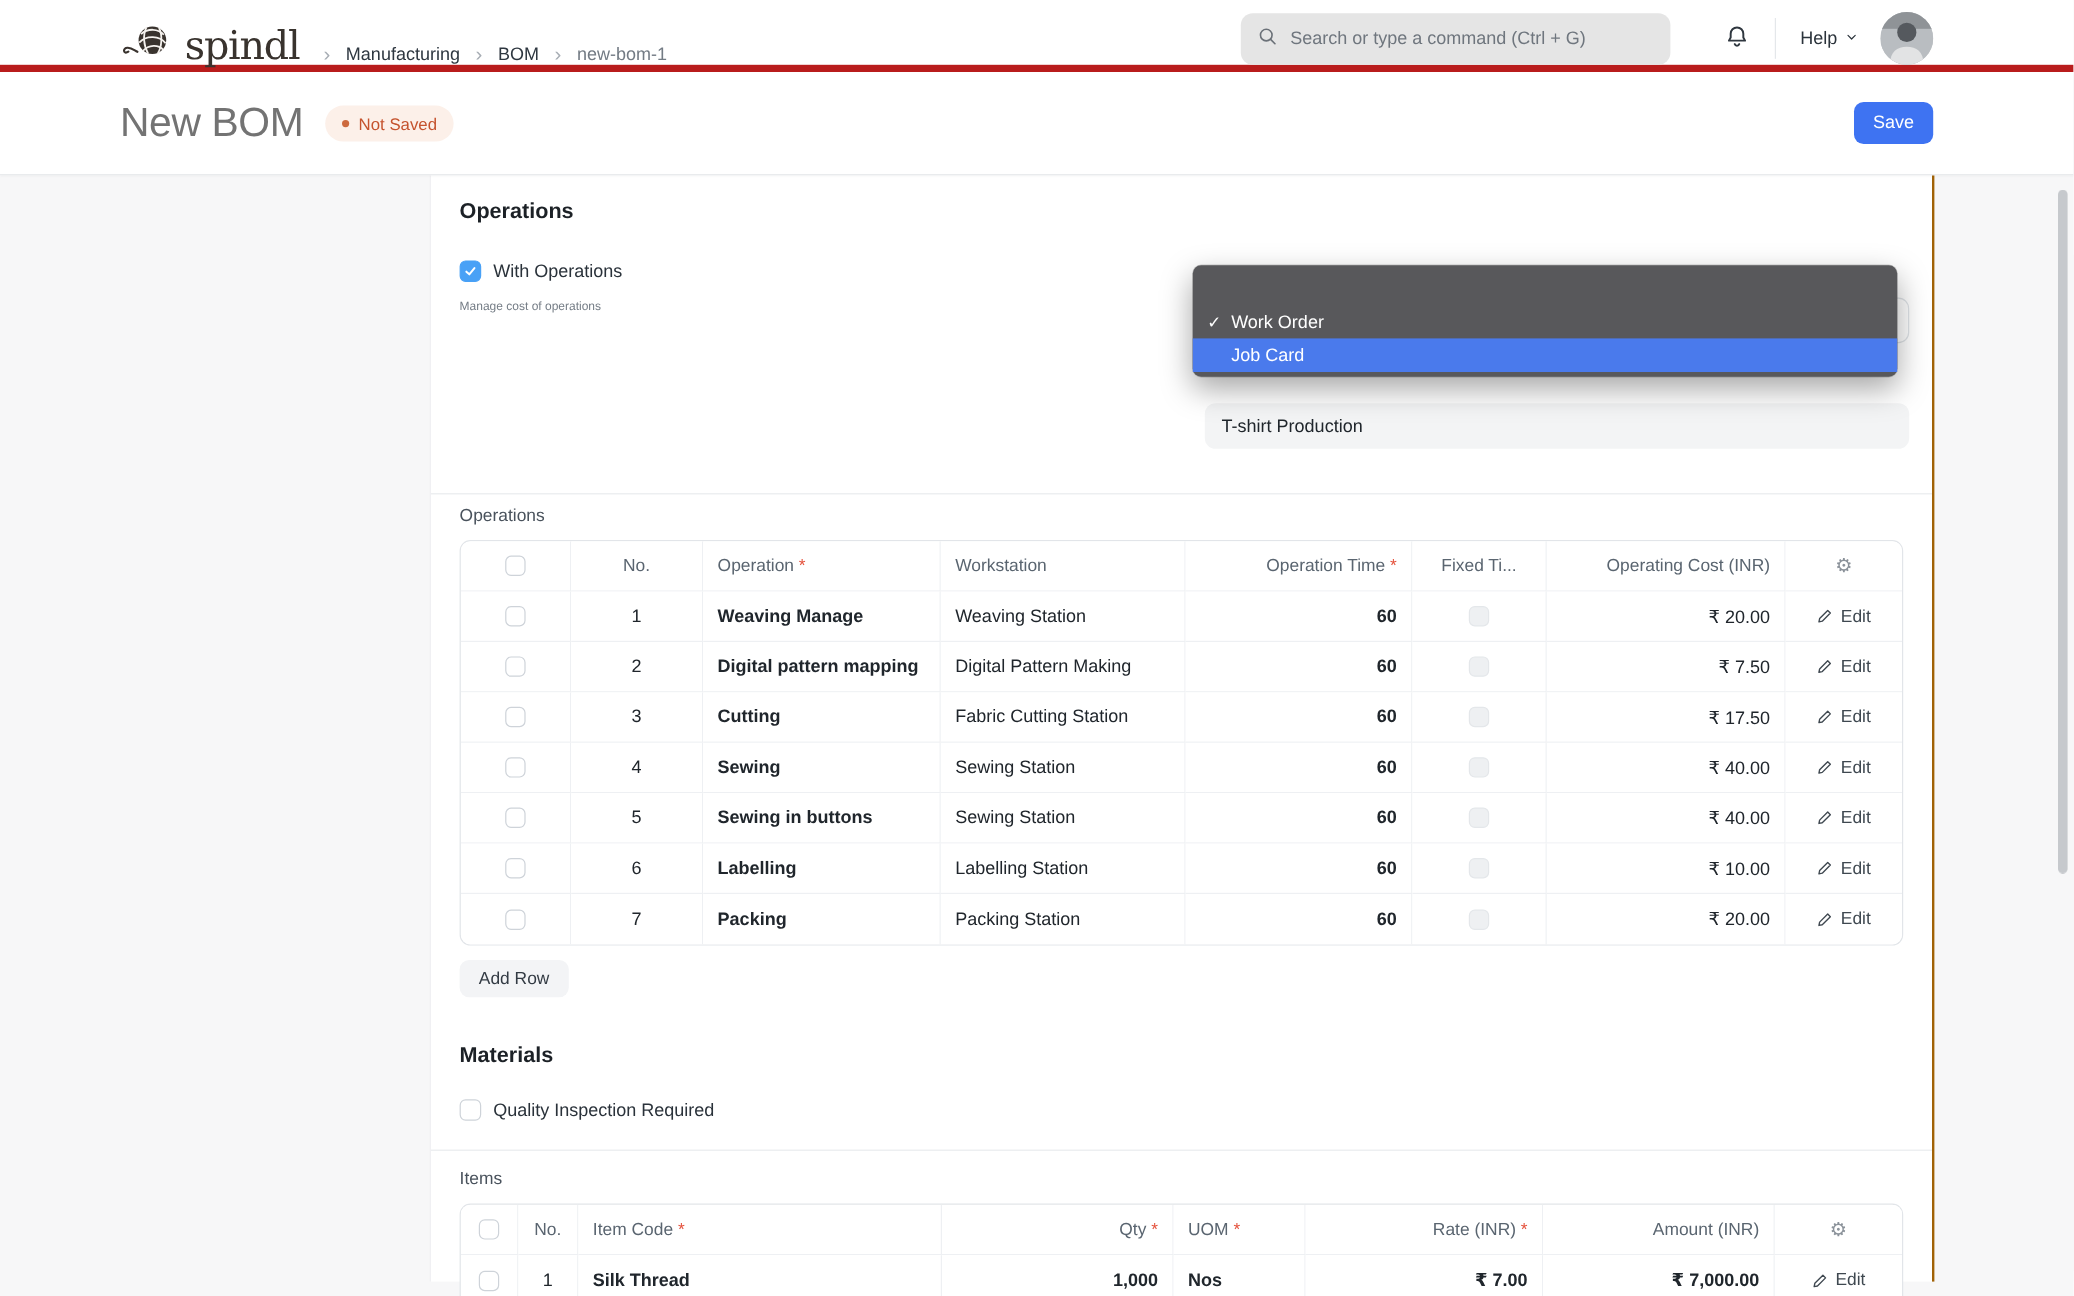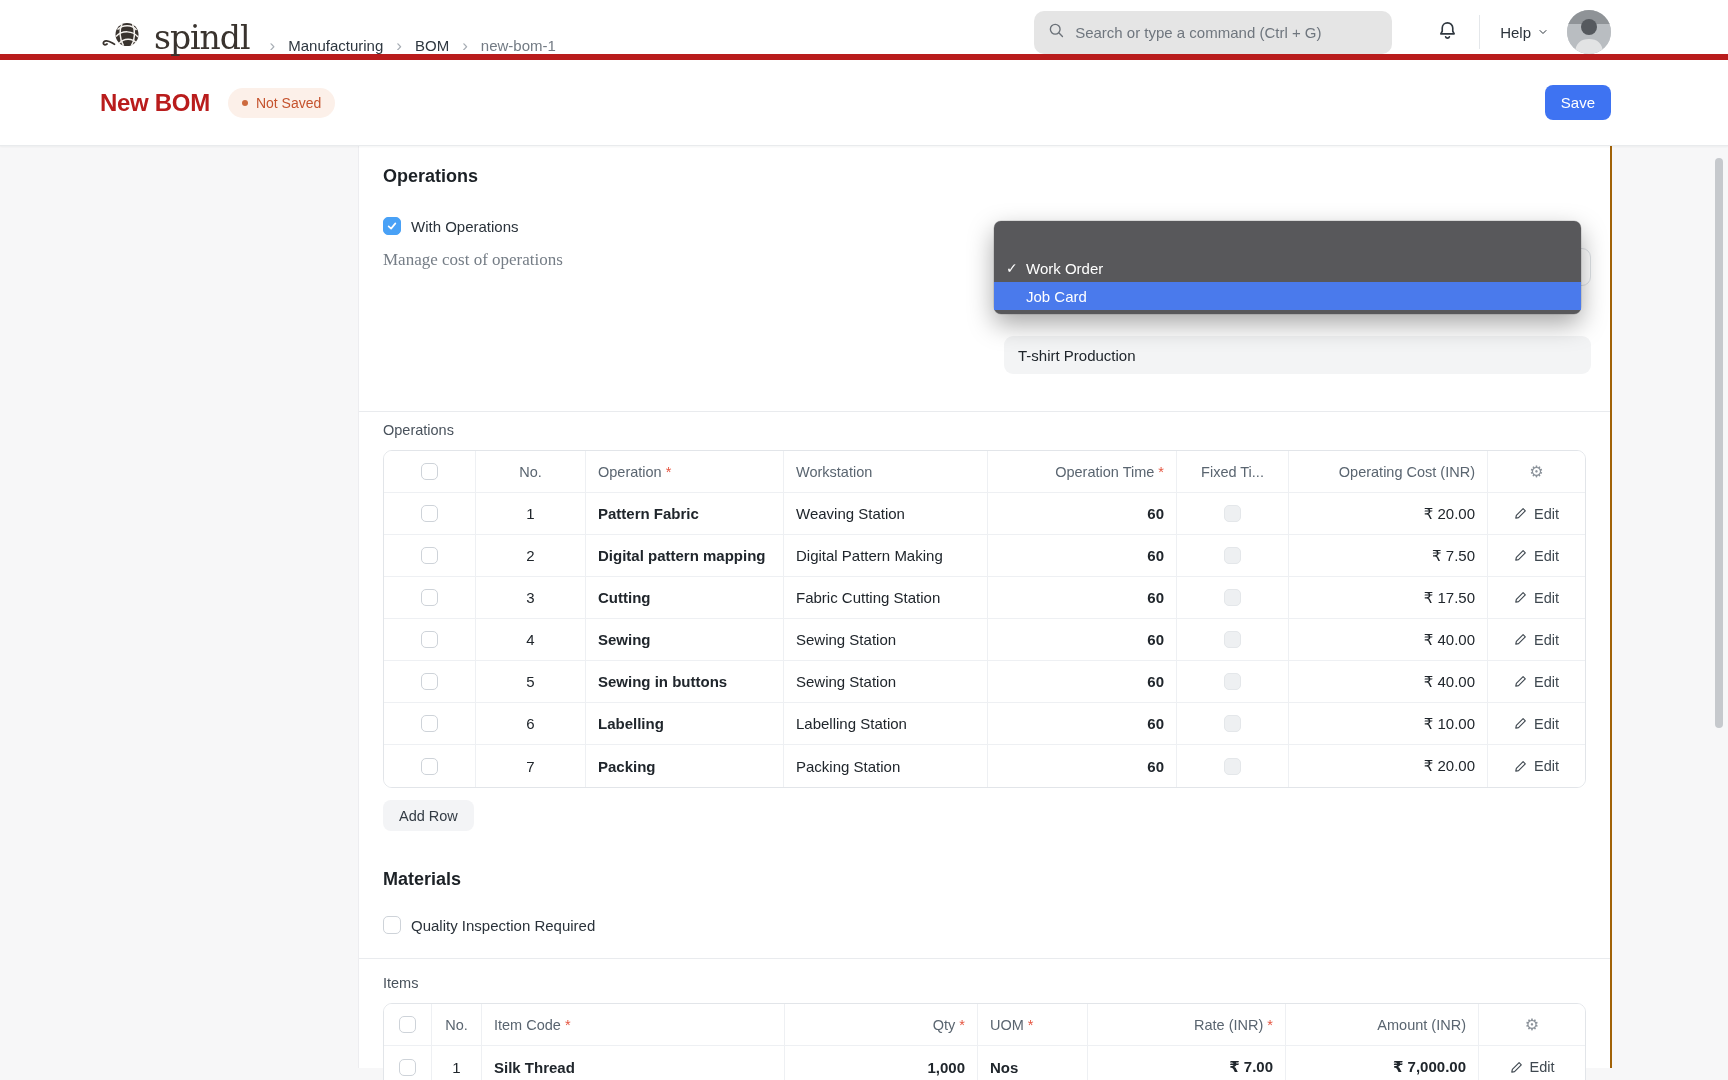--- a/index.html
+++ b/index.html
@@ -29,21 +29,21 @@
   .nav-divider { width:1px; height:34px; background:#e4e7ea; margin:0 20px 0 20px; }
   .help-wrap { display:flex; align-items:center; gap:6px; font-size:15px; color:#2b333b; cursor:pointer; margin-right:18px; background:none; border:none; }
   .avatar { width:44px; height:44px; border-radius:50%; overflow:hidden; background:#c7cacd; cursor:pointer; border:none; padding:0; position:relative; }
   .avatar svg { display:block; }
   
   .page-head {
     height:86px; background:#fff; border-bottom:1px solid #e9ebed;
     box-shadow:0 1px 2px rgba(25,30,35,.05);
     display:flex; align-items:center; padding:0 117px 0 100px; position:relative; z-index:2;
   }
-  .page-title { font-size:24px; font-weight:700; color:#b91c1c; letter-spacing:-.3px; }
+  .page-title { font-size:34px; font-weight:400; color:#737373; letter-spacing:-.3px; }
   .status-badge {
     margin-left:18px; background:#fcf0e9; color:#c5532e; border-radius:999px;
     padding:7px 14px; font-size:14px; font-weight:500; display:flex; align-items:center; gap:8px;
   }
   .status-dot { width:6px; height:6px; border-radius:50%; background:#cd6a3e; }
   .save-btn {
     margin-left:auto; background:#3e73f2; color:#fff; border:none; border-radius:8px;
     height:35px; padding:0 16px; font-size:15px; font-weight:500; cursor:pointer;
     font-family:inherit;
   }
@@ -52,21 +52,21 @@
   .card {
     position:absolute; left:358px; top:0; width:1254px; height:100%;
     background:#fff; border-left:1px solid #ededf0; border-right:2px solid #a16207;
   }
   .sec-heading { font-size:18px; font-weight:700; color:#1c2126; }
   
   .form-section { position:relative; height:266px; border-bottom:1px solid #e9ebee; }
   .pos-heading { position:absolute; left:24px; top:20px; }
   .cb-row { display:flex; align-items:center; gap:10px; font-size:15px; color:#2a323a; cursor:pointer; }
   .pos-withops { position:absolute; left:24px; top:71px; }
-  .helper-text { position:absolute; left:24px; top:104px; font-size:17px; color:#757d86;font-family:Liberation Serif, serif; }
+  .helper-text { position:absolute; left:24px; top:104px; font-size:10px; color:#757d86; }
   .checkbox { width:18px; height:18px; border-radius:5px; border:1.5px solid #ced3d9; background:#fff; display:inline-flex; align-items:center; justify-content:center; flex:none; }
   .checkbox.checked { background:#49a1f6; border-color:#49a1f6; }
   .checkbox.disabled { background:#eef0f2; border-color:#e4e7ea; }
   .select-sliver {
     position:absolute; left:645px; top:102px; width:587px; height:38px;
     background:#fff; border:1px solid #dfe3e7; border-radius:9px; cursor:pointer;
   }
   .dropdown {
     position:absolute; left:635px; top:75px; width:587px; height:93px;
     background:#58585b; border-radius:7px; padding-top:33px; z-index:6;
@@ -245,21 +245,21 @@
           <div class="cell head r">
             <span>Operating Cost (INR)</span>
           </div>
           <div class="cell head c le">
             <button class="gear-btn">⚙</button>
           </div>
           <div class="cell c">
             <span class="checkbox" style="width: 17px; height: 17px;"></span>
           </div>
           <div class="cell c">1</div>
-          <div class="cell b">Pattern Fabric</div>
+          <div class="cell b">Weaving Manage</div>
           <div class="cell">Weaving Station</div>
           <div class="cell r b">60</div>
           <div class="cell c">
             <span class="checkbox disabled" style="width: 17px; height: 17px;"></span>
           </div>
           <div class="cell r">₹ 20.00</div>
           <div class="cell c le">
             <button class="edit-btn">
               <svg width="13" height="13" viewBox="0 0 16 16" fill="none" stroke="currentColor" stroke-width="1.4" stroke-linecap="round" stroke-linejoin="round">
                 <path d="M11.2 2.1 L13.9 4.8 L5.6 13.1 L2.2 13.8 L2.9 10.4 Z"></path>

